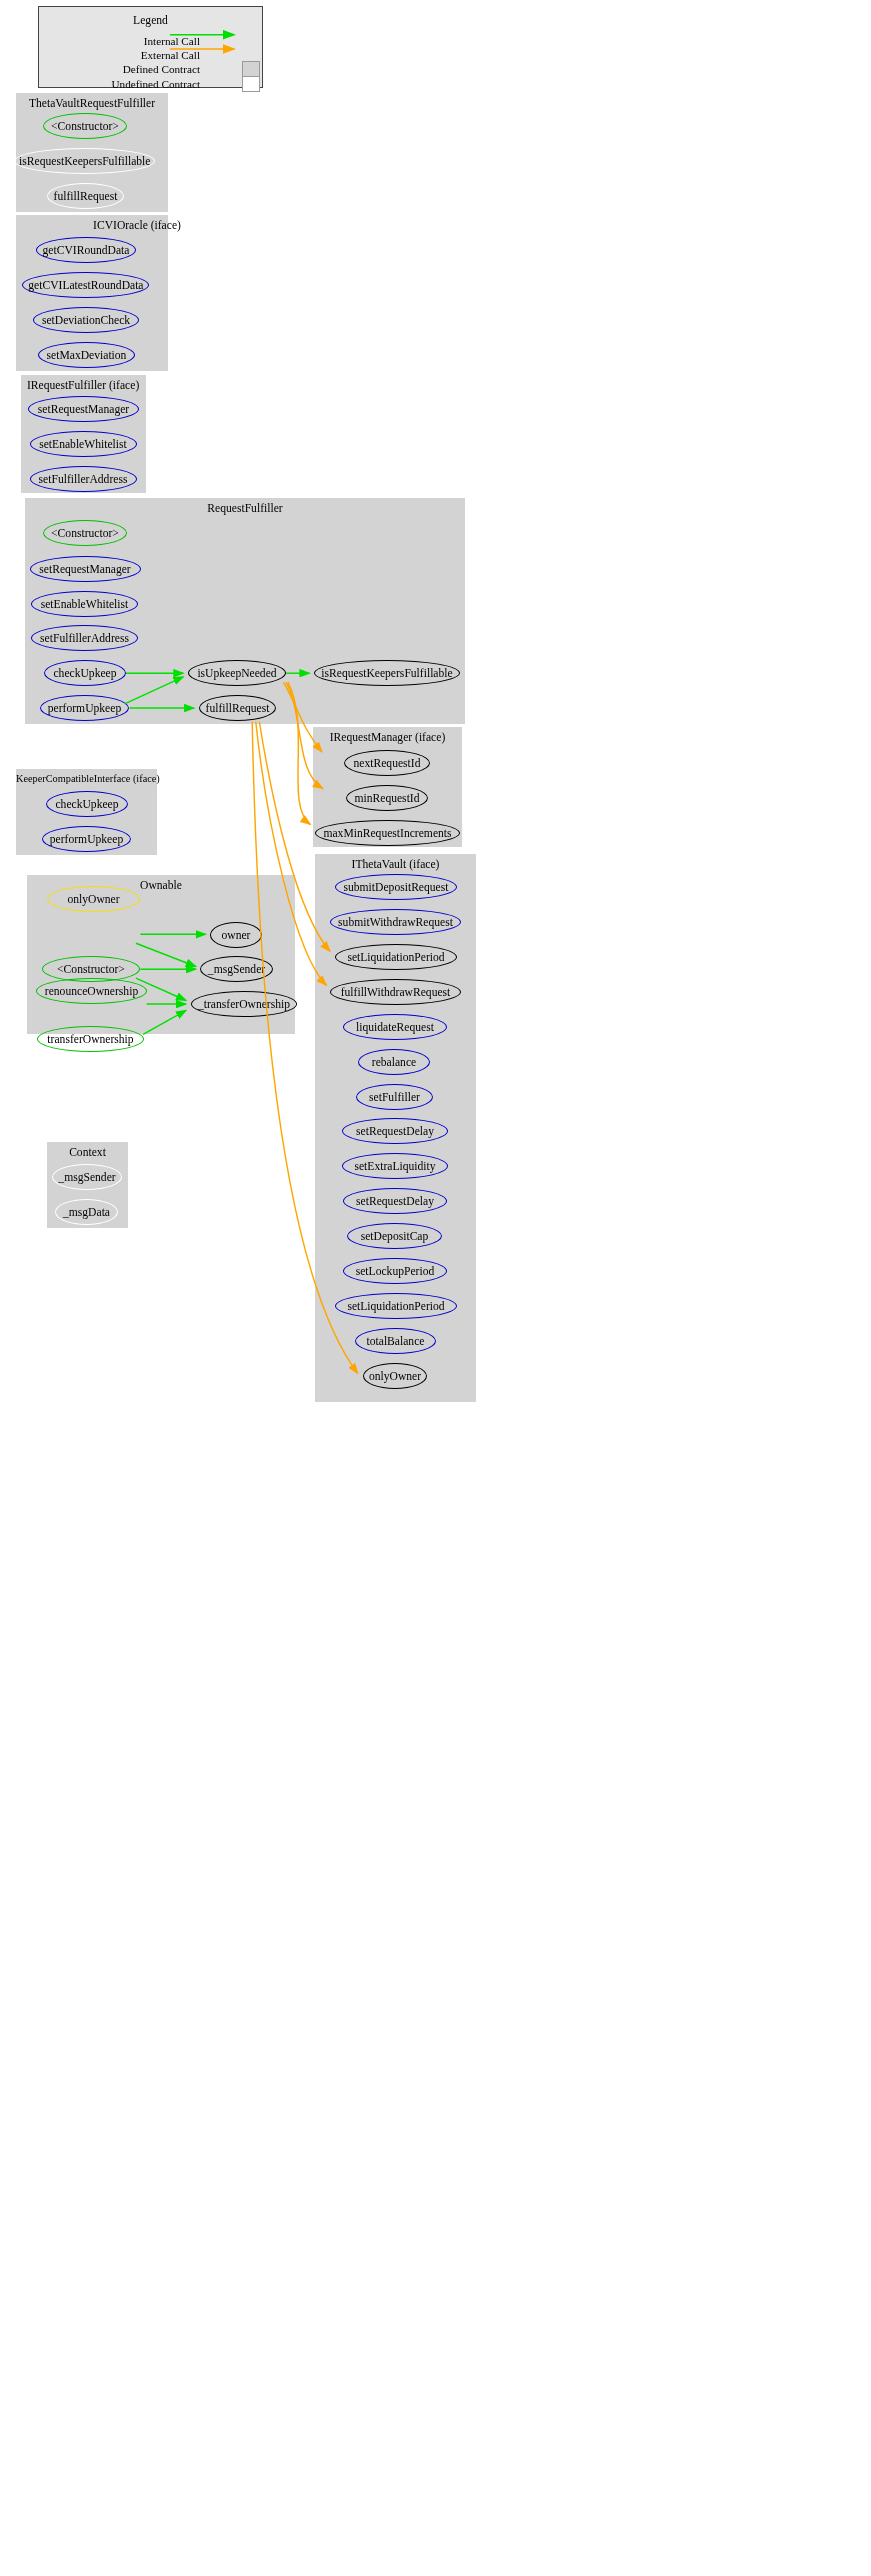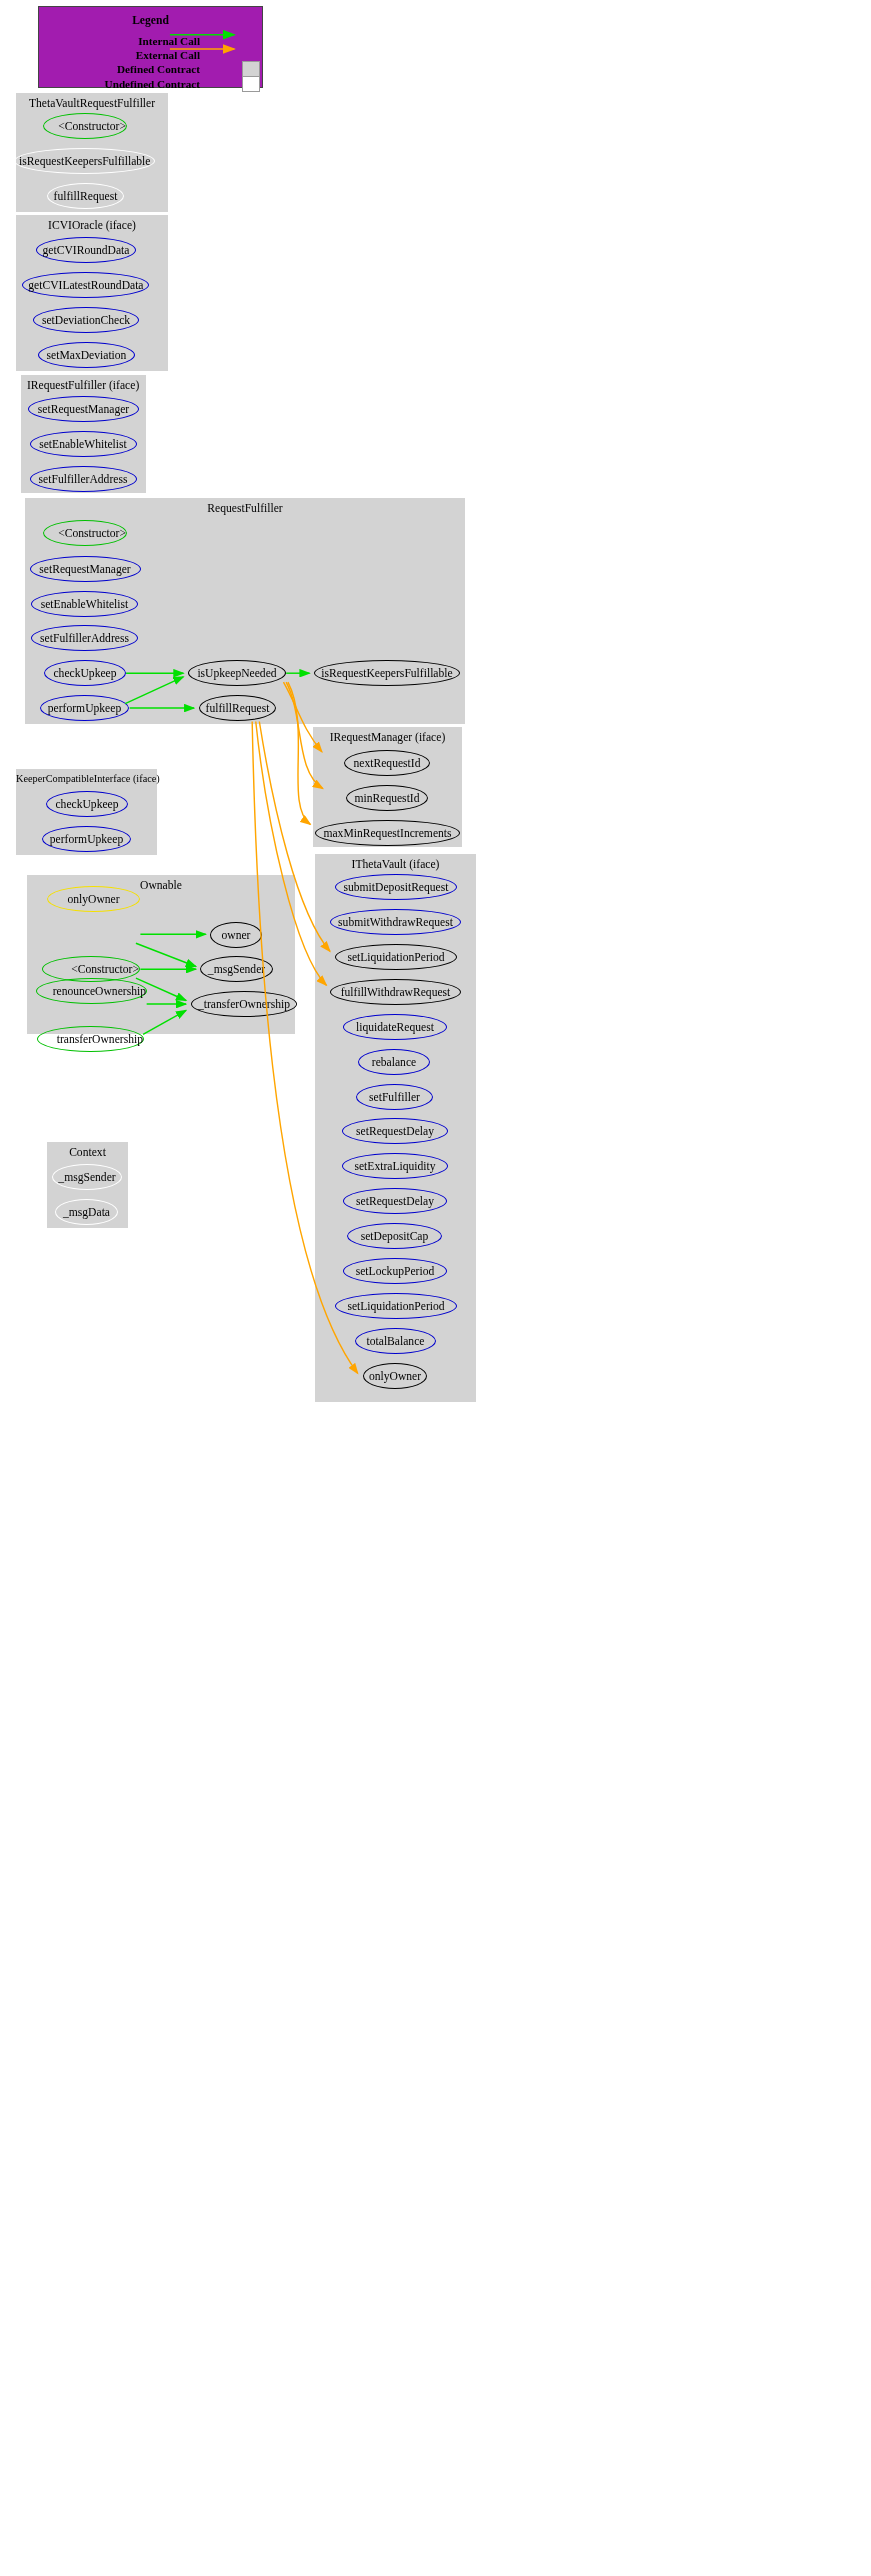--- a/index.html
+++ b/index.html
@@ -7,25 +7,25 @@
        font-family:"Liberation Serif","DejaVu Serif",serif;}
   #stage{position:absolute;left:0;top:0;width:871px;height:2576px;}
   svg.layer{position:absolute;left:0;top:0;width:871px;height:2576px;overflow:visible;}
   .cluster{position:absolute;background:#d3d3d3;box-sizing:border-box;}
   .cluster-label{position:absolute;width:100%;text-align:center;top:3.6px;
                  font-size:11.6px;color:#000;white-space:nowrap;}
   .node{position:absolute;display:flex;align-items:center;justify-content:center;
         border-radius:50%;border:1.3px solid #000;background:transparent;
         font-size:11.6px;color:#000;white-space:nowrap;box-sizing:border-box;}
   .n-blue{border-color:#0000cd;}
-  .n-green{border-color:#00c000;justify-content:flex-end;}
+  .n-green{border-color:#00c000;}
   .n-white{border-color:#ffffff;}
   .n-yellow{border-color:#f5e000;}
   .n-black{border-color:#000000;}
-  .legend-box{position:absolute;border:1.8px solid #444;background:#a21caf;box-sizing:border-box;font-weight:bold;}
+  .legend-box{position:absolute;border:1.8px solid #444;background:#e5e5e5;box-sizing:border-box;}
   .legend-title{position:absolute;width:100%;text-align:center;font-size:11.6px;top:6.3px;}
   .legend-row{position:absolute;font-size:11.2px;text-align:right;}
   .sw-gray{position:absolute;background:#d3d3d3;border:0.9px solid #9a9a9a;}
   .sw-white{position:absolute;background:#ffffff;border:0.9px solid #9a9a9a;}
 </style>
 </head>
 <body>
 
 <div id="stage">
 
@@ -58,21 +58,21 @@
   <div class="node n-green" style="left:43px;top:113px;width:84px;height:26px;">
       <span>&lt;Constructor&gt;</span>
     </div>
   <div class="node n-white" style="left:14.3px;top:148px;width:141px;height:26px;">
       <span>isRequestKeepersFulfillable</span>
     </div>
   <div class="node n-white" style="left:47px;top:183px;width:77px;height:26px;">
       <span>fulfillRequest</span>
     </div>
 
-  <div class="cluster" style="left:16px;top:215px;width:152px;height:156px;">
+  <div class="cluster" style="left:16px;top:215px;width:152px;height:156px;padding-left:45px;">
     <div class="cluster-label">ICVIOracle  (iface)</div>
   </div>
   <div class="node n-blue" style="left:36px;top:237px;width:100px;height:26px;">
       <span>getCVIRoundData</span>
     </div>
   <div class="node n-blue" style="left:22.4px;top:272px;width:127px;height:26px;">
       <span>getCVILatestRoundData</span>
     </div>
   <div class="node n-blue" style="left:33px;top:307px;width:106px;height:26px;">
       <span>setDeviationCheck</span>

